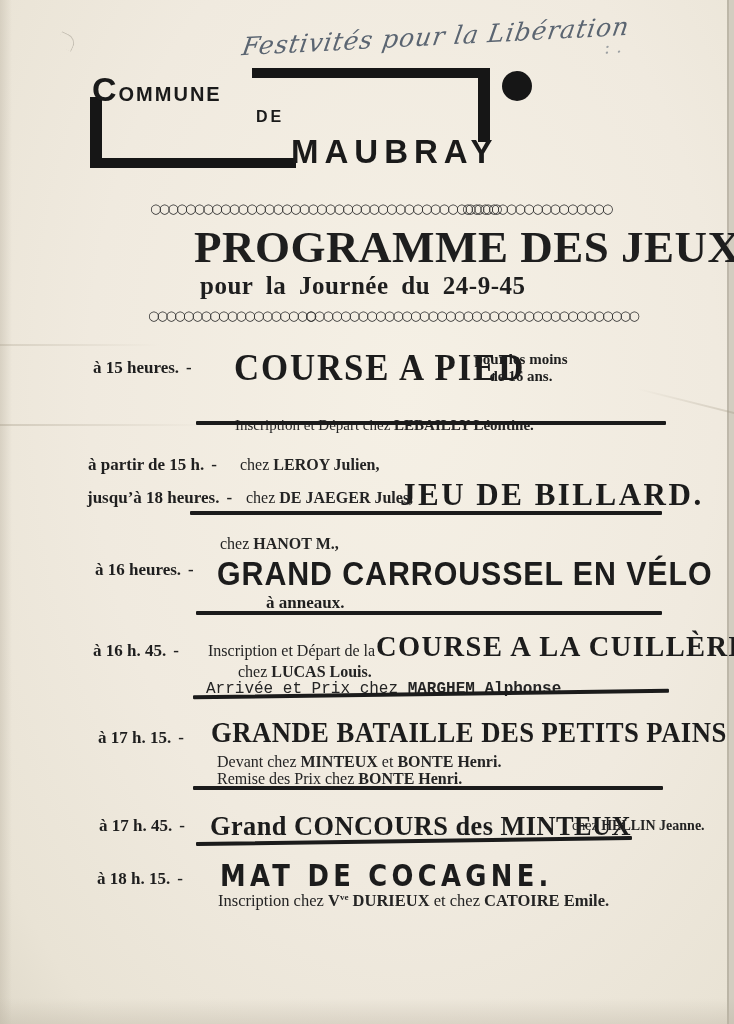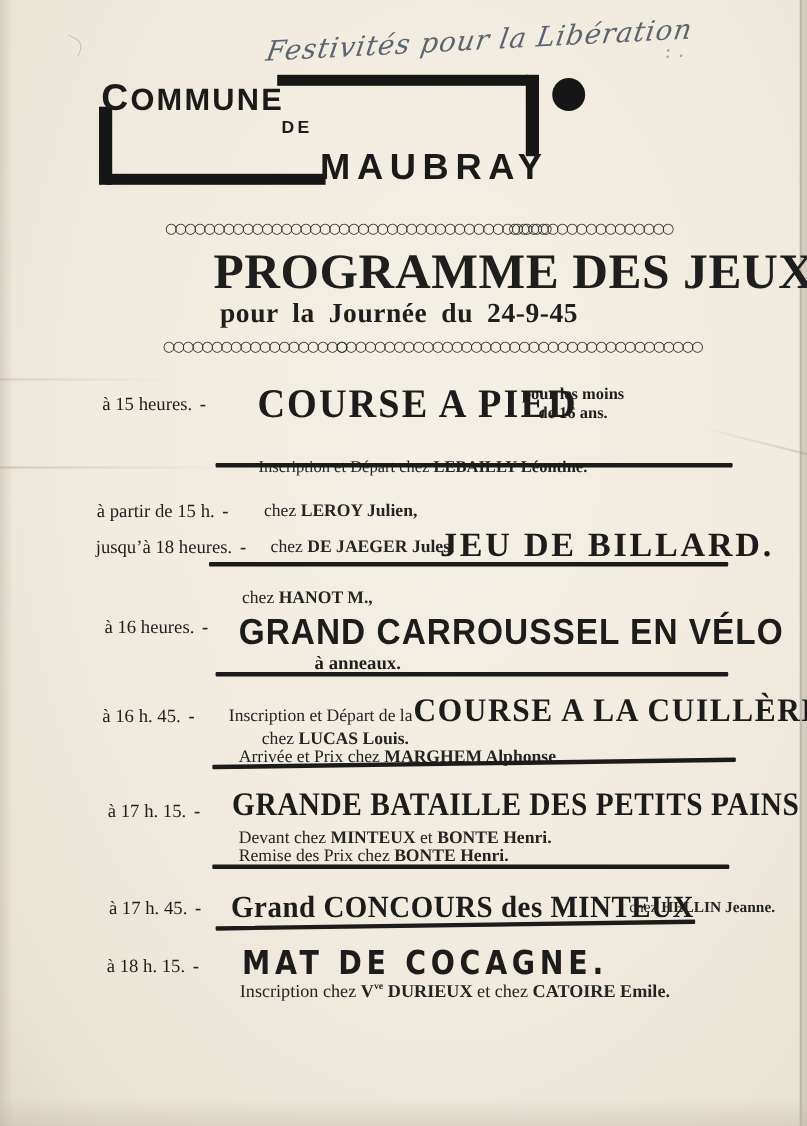--- a/index.html
+++ b/index.html
@@ -21,32 +21,32 @@
   .pencil-mark{left:58px;top:34px;width:16px;height:14px;border:1.5px solid rgba(120,115,105,.35);border-left:none;border-bottom:none;border-radius:0 10px 0 0;transform:rotate(25deg);}
   
   .handwriting{
     left:242px;top:22px;font-family:"DejaVu Serif",serif;font-style:italic;
     font-size:25px;color:#4b5766;letter-spacing:1px;white-space:nowrap;
     transform:rotate(-3deg) skewX(-12deg);opacity:.9;
   }
   .hand-tail{left:604px;top:36px;font-family:"DejaVu Serif",serif;font-style:italic;font-size:18px;color:#5a6572;opacity:.55;transform:rotate(-5deg);}
   
   .bar{background:#161616;}
-  .logo-commune{left:92px;top:70px;font-family:"Liberation Sans",sans-serif;font-weight:bold;font-size:28px;letter-spacing:2px;color:#1a1a1a;white-space:nowrap;}
+  .logo-commune{left:92px;top:70px;font-family:"Liberation Sans",sans-serif;font-weight:bold;font-size:20px;letter-spacing:2px;color:#1a1a1a;white-space:nowrap;}
   .logo-commune::first-letter{font-size:34px;}
   .logo-de{left:256px;top:108px;font-family:"Liberation Sans",sans-serif;font-weight:bold;font-size:16px;letter-spacing:3px;color:#1a1a1a;}
   .logo-maubray{left:291px;top:133px;font-family:"Liberation Sans",sans-serif;font-weight:bold;font-size:33px;letter-spacing:6px;color:#1a1a1a;white-space:nowrap;}
   .logo-dot{left:502px;top:71px;width:30px;height:30px;border-radius:50%;background:#161616;}
   
   .chain{font-family:"DejaVu Sans",sans-serif;font-weight:bold;font-size:13px;line-height:13px;letter-spacing:-2.6px;color:#2b2b2b;white-space:nowrap;}
   
   .title-main{left:194px;top:221px;font-weight:bold;font-size:45px;letter-spacing:.5px;color:#1e1e1e;white-space:nowrap;transform:scaleY(1.0);}
   .title-sub{left:200px;top:272px;font-weight:bold;font-size:25px;letter-spacing:.5px;word-spacing:6px;color:#1e1e1e;white-space:nowrap;}
   
-  .time{font-weight:normal;font-size:17px;color:#1e1e1e;white-space:nowrap;}
+  .time{font-weight:bold;font-size:17px;color:#1e1e1e;white-space:nowrap;}
   .dash{font-weight:bold;font-size:17px;margin-left:7px;}
   .body15{font-size:15px;color:#242424;white-space:nowrap;margin-top:28px;}
   .body16{font-size:16px;color:#242424;white-space:nowrap;}
   .bname{font-weight:bold;}
   .rule{height:4px;background:#1b1b1b;border-radius:1px;}
   .disp{font-weight:bold;color:#1c1c1c;white-space:nowrap;transform-origin:left center;}
   .d-serif{font-family:"Liberation Serif",serif;}
   .d-sans{font-family:"Liberation Sans",sans-serif;}
   .d-geo{font-family:"DejaVu Sans",sans-serif;}
   sup{font-size:.55em;}
@@ -114,32 +114,32 @@
   </div>
   <div class="abs rule" style="left:190px;top:511px;width:472px;"></div>
 
   <div class="abs" style="left:95px;top:560px;text-align:center;">
     <span class="time">à 16 heures.</span><span class="dash">-</span>
   </div>
   <div class="abs body16" style="left:220px;top:535px;">
     <span>chez </span><span class="bname">HANOT M.,</span>
   </div>
   <div class="abs disp d-sans" style="left:217px;top:555px;font-size:33px;letter-spacing:1px;transform:scaleX(.92);">GRAND CARROUSSEL EN VÉLO</div>
-  <div class="abs" style="left:266px;top:593px;font-weight:bold;font-size:17px;color:#1e1e1e;margin-left:20px;">à anneaux.</div>
+  <div class="abs" style="left:266px;top:593px;font-weight:bold;font-size:17px;color:#1e1e1e;">à anneaux.</div>
   <div class="abs rule" style="left:196px;top:611px;width:466px;"></div>
 
   <div class="abs" style="left:93px;top:641px;">
     <span class="time">à 16 h. 45.</span><span class="dash">-</span>
   </div>
   <div class="abs body16" style="left:208px;top:642px;">Inscription et Départ de la</div>
   <div class="abs disp d-serif" style="left:376px;top:629px;font-size:30px;letter-spacing:1.5px;transform:scaleX(.95);">COURSE A LA CUILLÈRE</div>
   <div class="abs body16" style="left:238px;top:663px;">
     <span>chez </span><span class="bname">LUCAS Louis.</span>
   </div>
-  <div class="abs body16" style="left:217px;top:680px;">
+  <div class="abs body16" style="left:206px;top:680px;font-family:Liberation Mono, monospace;">
     <span>Arrivée et Prix chez </span><span class="bname">MARGHEM Alphonse</span>
   </div>
   <div class="abs rule" style="left:193px;top:692px;width:476px;transform:rotate(-.8deg);"></div>
 
   <div class="abs" style="left:98px;top:728px;">
     <span class="time">à 17 h. 15.</span><span class="dash">-</span>
   </div>
   <div class="abs disp d-serif" style="left:211px;top:715px;font-size:30px;letter-spacing:.5px;transform:scaleX(.89);">GRANDE BATAILLE DES PETITS PAINS</div>
   <div class="abs body16" style="left:217px;top:753px;">
     <span>Devant chez </span><span class="bname">MINTEUX</span><span> et </span><span class="bname">BONTE Henri.</span>

